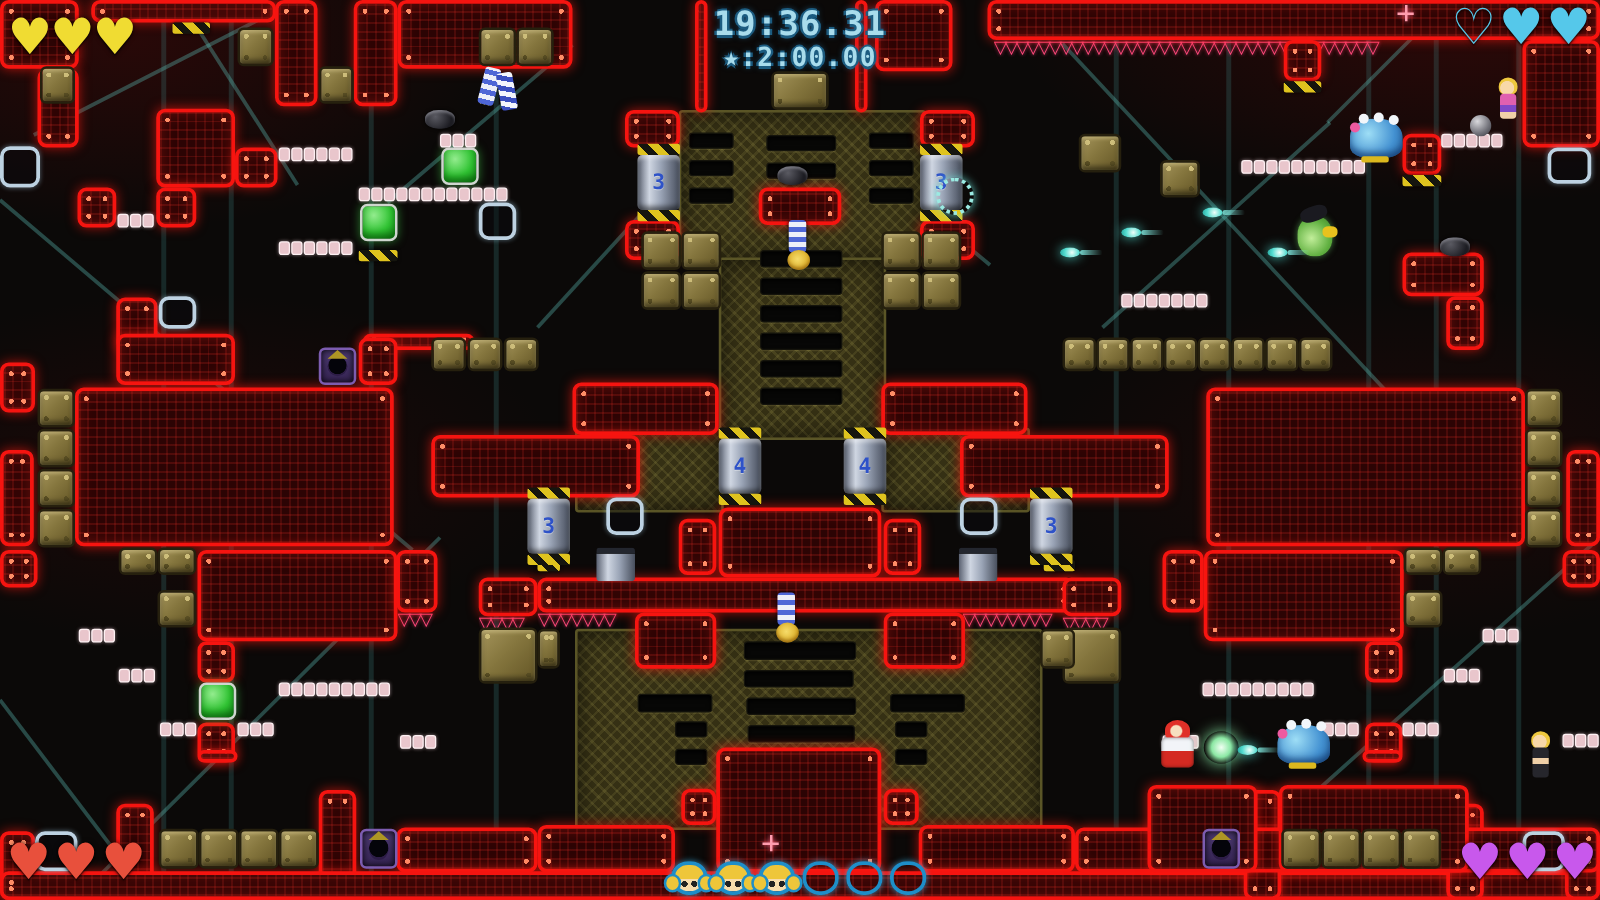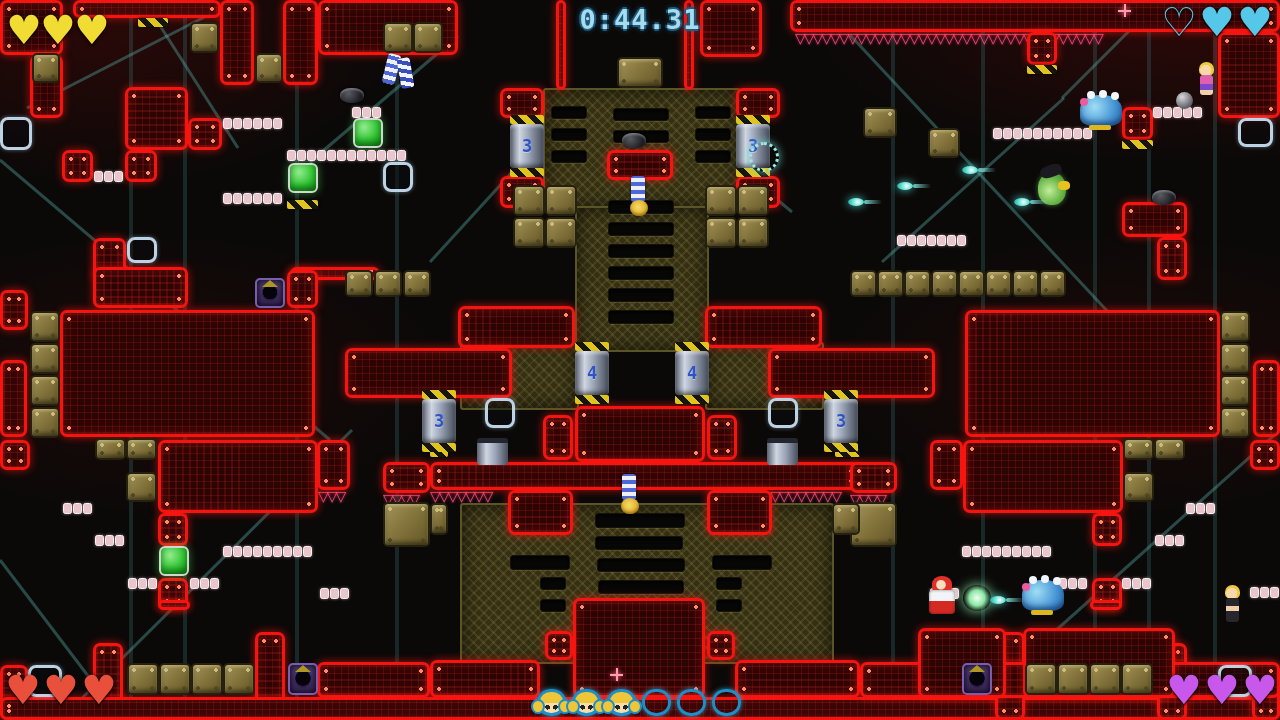--- a/index.html
+++ b/index.html
@@ -173,21 +173,22 @@
       <line x1="430" y1="262" x2="558" y2="122" stroke="rgba(95,195,185,0.35)" stroke-width="3"></line>
       <line x1="850" y1="35" x2="1192" y2="402" stroke="rgba(95,195,185,0.35)" stroke-width="3"></line>
       <line x1="882" y1="262" x2="1064" y2="98" stroke="rgba(95,195,185,0.35)" stroke-width="3"></line>
       <line x1="958" y1="718" x2="1280" y2="430" stroke="rgba(95,195,185,0.35)" stroke-width="3"></line>
       <line x1="684" y1="122" x2="792" y2="212" stroke="rgba(95,195,185,0.35)" stroke-width="3"></line>
       <line x1="150" y1="10" x2="238" y2="148" stroke="rgba(95,195,185,0.35)" stroke-width="3"></line>
       <line x1="1062" y1="98" x2="1150" y2="10" stroke="rgba(95,195,185,0.35)" stroke-width="3"></line>
       <line x1="0" y1="560" x2="120" y2="718" stroke="rgba(95,195,185,0.35)" stroke-width="3"></line>
     </svg>
   <div id="timer">
-    <div class="t1">0:44.31</div>
+    <div class="t1">19:36.31</div>
+    <div class="t2">★:2:00.00</div>
   </div>
 <div class="panel" style="left: 543px; top: 88px; width: 194px; height: 118px;"></div>
     <div class="panel" style="left: 575px; top: 206px; width: 130px; height: 142px;"></div>
     <div class="panel" style="left: 460px; top: 342px; width: 115px; height: 64px;"></div>
     <div class="panel" style="left: 705px; top: 342px; width: 115px; height: 64px;"></div>
     <div class="panel" style="left: 460px; top: 503px; width: 370px; height: 157px;"></div>
     <div class="slot" style="left: 551px; top: 106px; width: 34px; height: 11px;"></div>
     <div class="slot" style="left: 551px; top: 128px; width: 34px; height: 11px;"></div>
     <div class="slot" style="left: 551px; top: 150px; width: 34px; height: 11px;"></div>
     <div class="slot" style="left: 695px; top: 106px; width: 34px; height: 11px;"></div>

